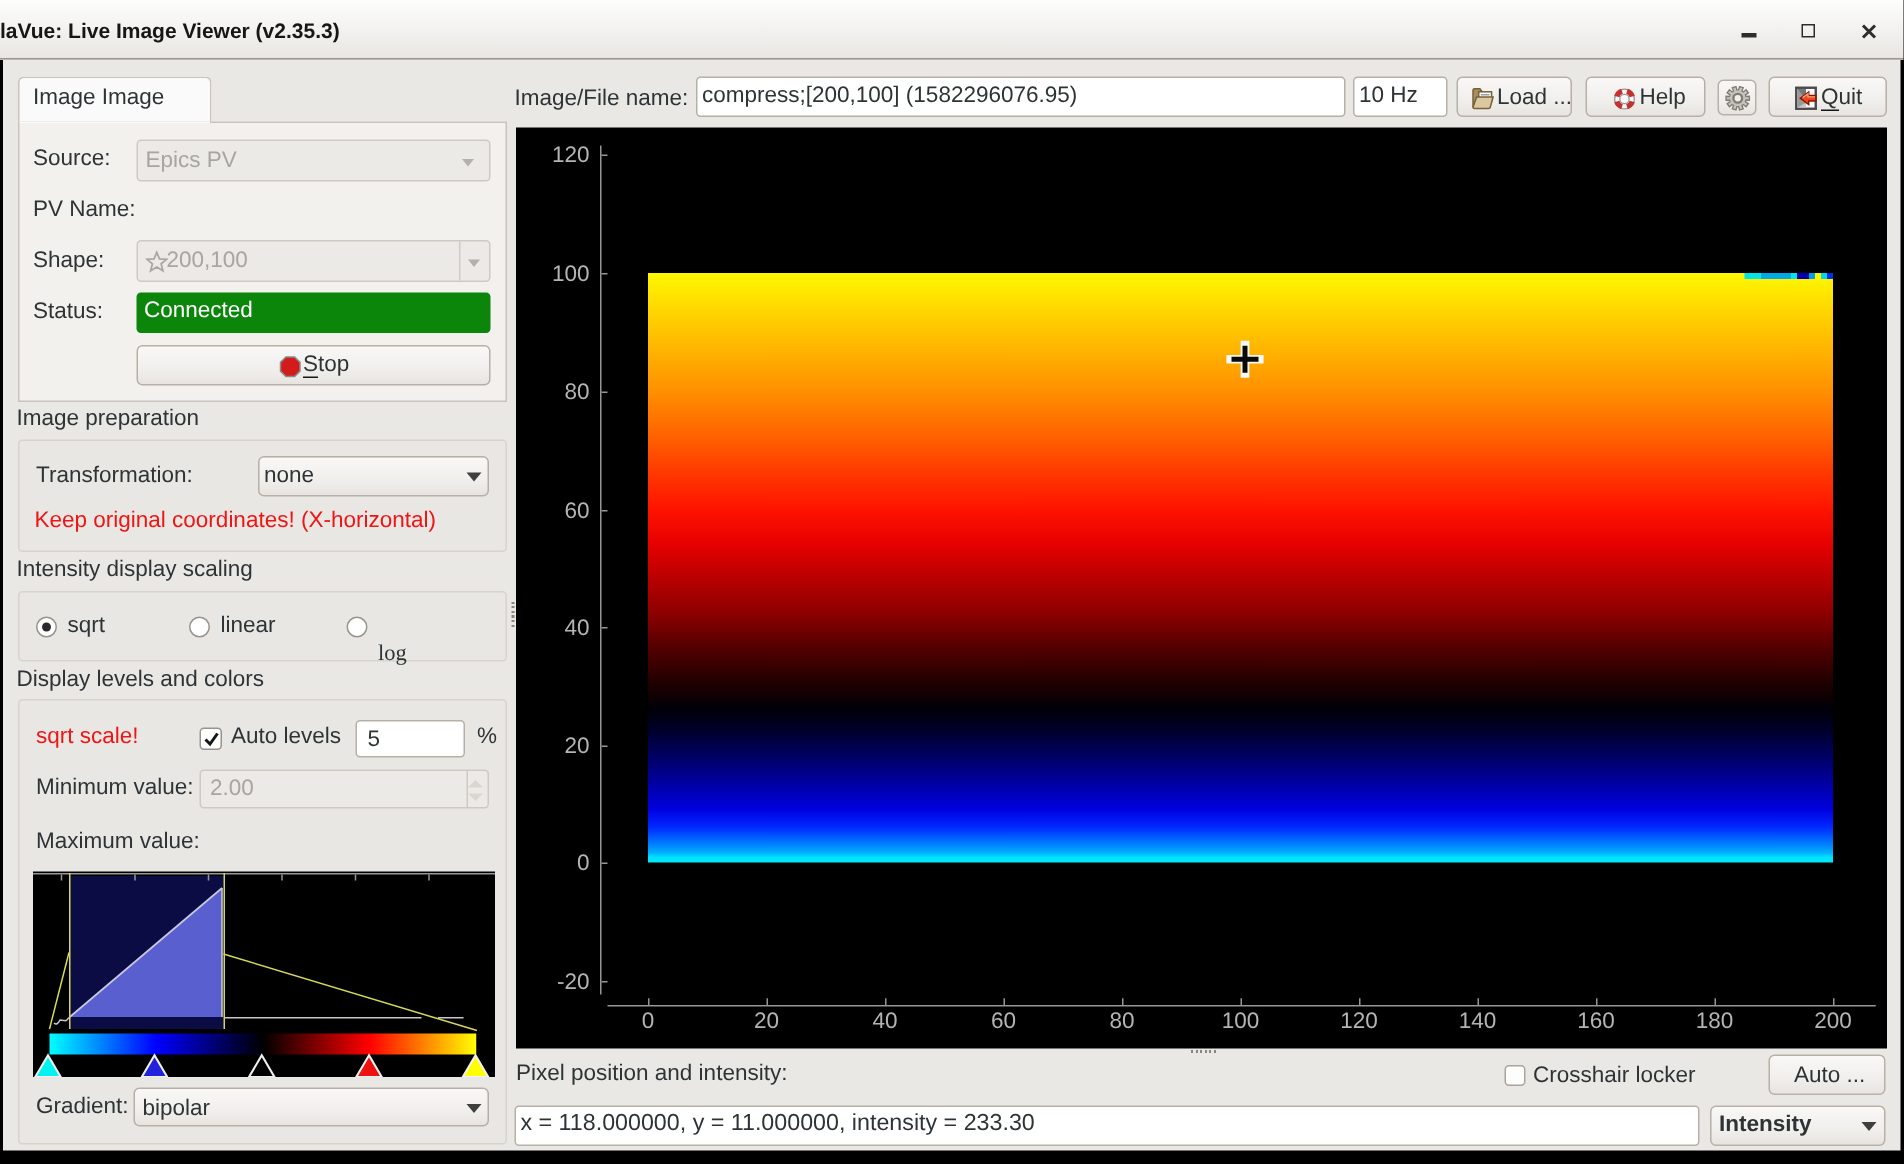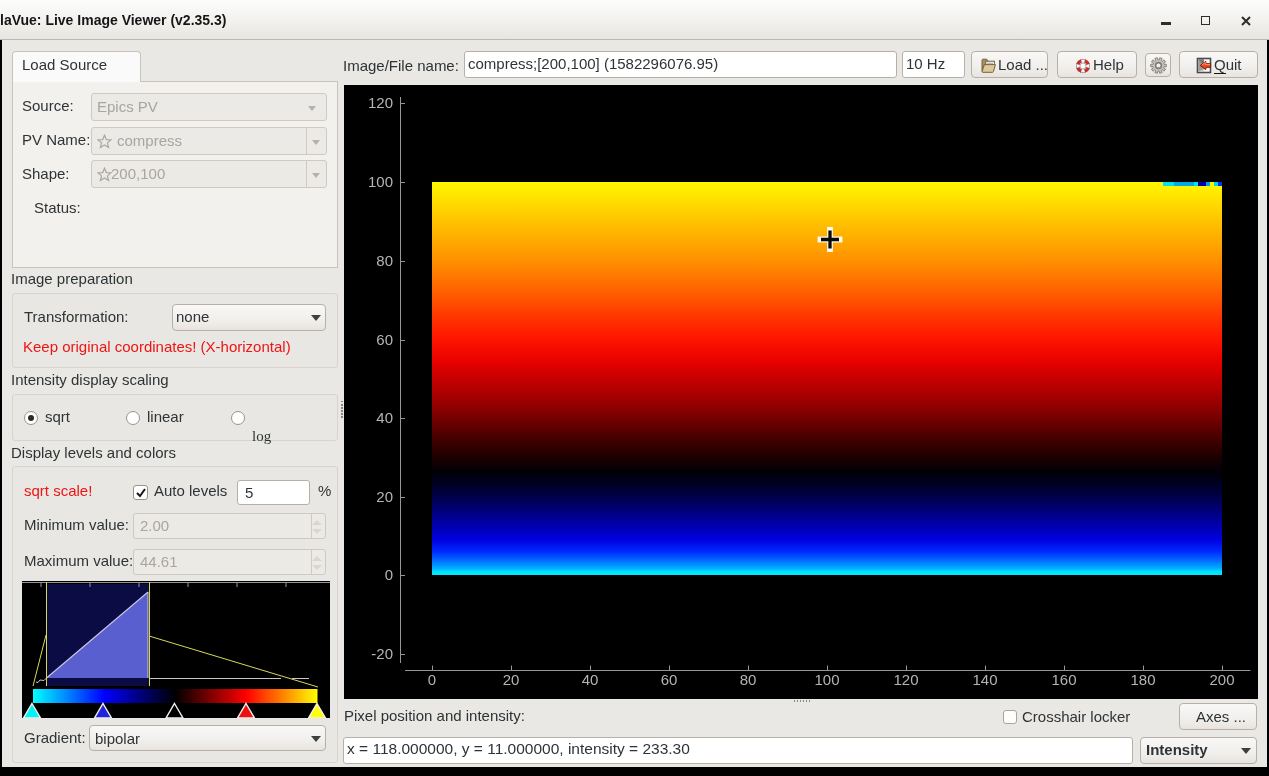--- a/index.html
+++ b/index.html
@@ -32,52 +32,53 @@
     <div class="abs" style="left:1161px; top:22px; width:10px; height:3px; background:#2d2d2d;"></div>
     <div class="abs" style="left:1201px; top:16px; width:9px; height:9px; border:1.8px solid #2d2d2d;"></div>
     <svg class="abs" style="left:1241px; top:16px;" width="10" height="10">
         <path d="M1 1 L9 9 M9 1 L1 9" stroke="#2d2d2d" stroke-width="2"></path>
       </svg>
   </div>
 
   <div class="abs" id="body"></div>
 
   <div class="abs" style="left:12px; top:51px; width:129px; height:31px; background:#fbfafa; border:1px solid #c9c3bc; border-bottom:none; border-radius:4px 4px 0 0;"></div>
-  <div class="abs label" style="left:22px; top:56px;">Load Source</div>
+  <div class="abs label" style="left:22px; top:56px;">Image Image</div>
   <div class="abs" style="left:12px; top:81px; width:326px; height:187px; background:#f3f1ee; border:1px solid #c9c3bc;"></div>
   <div class="abs" style="left:13px; top:81px; width:127px; height:1px; background:#fbfafa;"></div>
 
   <div class="abs label" style="left:22px; top:97px;">Source:</div>
   <div class="abs dis" style="left:91px; top:93px; width:236px; height:28px;">
     <div class="abs" style="left:5px; top:4px;">Epics PV</div>
     <div class="abs combo-arrow-dis" style="right:10px; top:12px;"></div>
   </div>
 
   <div class="abs label" style="left:22px; top:131px;">PV Name:</div>
-  <div class="abs dis" style="left:91px; top:127px; width:236px; height:28px;">
-    <svg class="abs" style="left:5px; top:6px;" width="15" height="15" viewBox="0 0 15 15">
-        <path d="M7.5 1.2 L9.3 5.6 L14 5.9 L10.4 8.9 L11.6 13.5 L7.5 11 L3.4 13.5 L4.6 8.9 L1 5.9 L5.7 5.6 Z" fill="none" stroke="#aba7a1" stroke-width="1.2"></path>
-      </svg>
-    <div class="abs" style="left:25px; top:4px;">compress</div>
-    <div class="abs" style="right:19px; top:0; width:1px; height:26px; background:#cfc9c2;"></div>
-    <div class="abs combo-arrow-dis" style="right:6px; top:12px;"></div>
-  </div>
 
   <div class="abs label" style="left:22px; top:165px;">Shape:</div>
   <div class="abs dis" style="left:91px; top:160px; width:236px; height:28px;">
     <svg class="abs" style="left:5px; top:6px;" width="15" height="15" viewBox="0 0 15 15">
         <path d="M7.5 1.2 L9.3 5.6 L14 5.9 L10.4 8.9 L11.6 13.5 L7.5 11 L3.4 13.5 L4.6 8.9 L1 5.9 L5.7 5.6 Z" fill="none" stroke="#aba7a1" stroke-width="1.2"></path>
       </svg>
     <div class="abs" style="left:19px; top:4px;">200,100</div>
     <div class="abs" style="right:19px; top:0; width:1px; height:26px; background:#cfc9c2;"></div>
     <div class="abs combo-arrow-dis" style="right:6px; top:12px;"></div>
   </div>
 
-  <div class="abs label" style="left:22px; top:199px;margin-left:12px;">Status:</div>
-
+  <div class="abs label" style="left:22px; top:199px;">Status:</div>
+  <div class="abs" style="left:91px; top:195px; width:236px; height:27px; background:#0b860b; border-radius:3px; color:#fff;">
+    <div class="abs" style="left:5px; top:3px;">Connected</div>
+  </div>
+
+  <div class="abs btn" style="left:91px; top:230px; width:236px; height:27px;">
+    <svg class="abs" style="left:94px; top:6px;" width="15" height="15" viewBox="0 0 15 15">
+        <polygon points="4.6,1 10.4,1 14,4.6 14,10.4 10.4,14 4.6,14 1,10.4 1,4.6" fill="#d41b1b" stroke="#8a8a8a" stroke-width="1"></polygon>
+      </svg>
+    <div class="abs" style="left:110px; top:3px;"><span style="border-bottom:1px solid #161616;">S</span>top</div>
+  </div>
 
   <div class="abs label" style="left:11px; top:270px;">Image preparation</div>
   <div class="abs groupbox" style="left:12px; top:293px; width:326px; height:75px;"></div>
   <div class="abs label" style="left:24px; top:308px;">Transformation:</div>
   <div class="abs label red" style="left:23px; top:338px;">Keep original coordinates! (X-horizontal)</div>
   <div class="abs btn" style="left:172px; top:304px; width:154px; height:27px;">
     <div class="abs" style="left:3px; top:3px;">none</div>
     <div class="abs combo-arrow" style="right:4px; top:10px;"></div>
   </div>
 
@@ -107,26 +108,20 @@
   <div class="abs label" style="left:318px; top:482px;">%</div>
 
   <div class="abs label" style="left:24px; top:516px;">Minimum value:</div>
   <div class="abs dis" style="left:133px; top:513px; width:193px; height:26px;">
     <div class="abs" style="left:6px; top:3px;">2.00</div>
     <div class="abs" style="right:13px; top:0; width:1px; height:24px; background:#cfc9c2;"></div>
     <div class="abs" style="right:3px; top:6px; width:0; height:0; border-left:5px solid transparent; border-right:5px solid transparent; border-bottom:5px solid #d9d5d0;"></div>
     <div class="abs" style="right:3px; top:15px; width:0; height:0; border-left:5px solid transparent; border-right:5px solid transparent; border-top:5px solid #d9d5d0;"></div>
   </div>
   <div class="abs label" style="left:24px; top:552px;">Maximum value:</div>
-  <div class="abs dis" style="left:133px; top:549px; width:193px; height:26px;">
-    <div class="abs" style="left:6px; top:3px;">44.61</div>
-    <div class="abs" style="right:13px; top:0; width:1px; height:24px; background:#cfc9c2;"></div>
-    <div class="abs" style="right:3px; top:6px; width:0; height:0; border-left:5px solid transparent; border-right:5px solid transparent; border-bottom:5px solid #d9d5d0;"></div>
-    <div class="abs" style="right:3px; top:15px; width:0; height:0; border-left:5px solid transparent; border-right:5px solid transparent; border-top:5px solid #d9d5d0;"></div>
-  </div>
 
   <div class="abs" style="left:22px; top:581px; width:308px; height:137px; background:#000;">
     <svg class="abs" style="left:0; top:0;" width="308" height="137" viewBox="0 0 308 137">
 
       <rect x="24" y="3" width="103" height="102" fill="#0c0c45"></rect>
 
       <polygon points="24.5,97 126,11 126,97" fill="#5a5fd0"></polygon>
       <path d="M24.5 97 L126 11" stroke="#c9c9e0" stroke-width="1.1" fill="none"></path>
         <path d="M14 101 Q16 103 18 99 L22 99.5 L24.5 97" stroke="#cccccc" stroke-width="1" fill="none"></path>
       <path d="M126 11 L126 97" stroke="#cccccc" stroke-width="1"></path>
@@ -285,21 +280,21 @@
     </svg>
   </div>
 
   <div class="abs" style="left:794px; top:700px; width:17px; height:2px; background:repeating-linear-gradient(90deg,#8a857f 0,#8a857f 1.5px,transparent 1.5px,transparent 3px);"></div>
   <div class="abs" style="left:340.5px; top:401px; width:2px; height:17px; background:repeating-linear-gradient(180deg,#8a857f 0,#8a857f 1.5px,transparent 1.5px,transparent 3.1px);"></div>
 
   <div class="abs label" style="left:344px; top:707px;">Pixel position and intensity:</div>
   <div class="abs" style="left:1003px; top:710px; width:14px; height:14px; background:#fdfdfc; border:1px solid #aaa49c; border-radius:3px;"></div>
   <div class="abs label" style="left:1022px; top:708px;">Crosshair locker</div>
   <div class="abs btn" style="left:1179px; top:703px; width:78px; height:27px;">
-    <div class="abs" style="left:16px; top:4px;">Axes ...</div>
+    <div class="abs" style="left:16px; top:4px;">Auto ...</div>
   </div>
   <div class="abs entry" style="left:343px; top:737px; width:790px; height:27px;">
     <div class="abs" style="left:3px; top:2px; font-size:15.5px;">x = 118.000000, y = 11.000000, intensity = 233.30</div>
   </div>
   <div class="abs btn" style="left:1140px; top:737px; width:117px; height:27px;">
     <div class="abs" style="left:5px; top:3px; font-weight:bold;">Intensity</div>
     <div class="abs combo-arrow" style="right:5px; top:10px;"></div>
   </div>
 </div>
 

